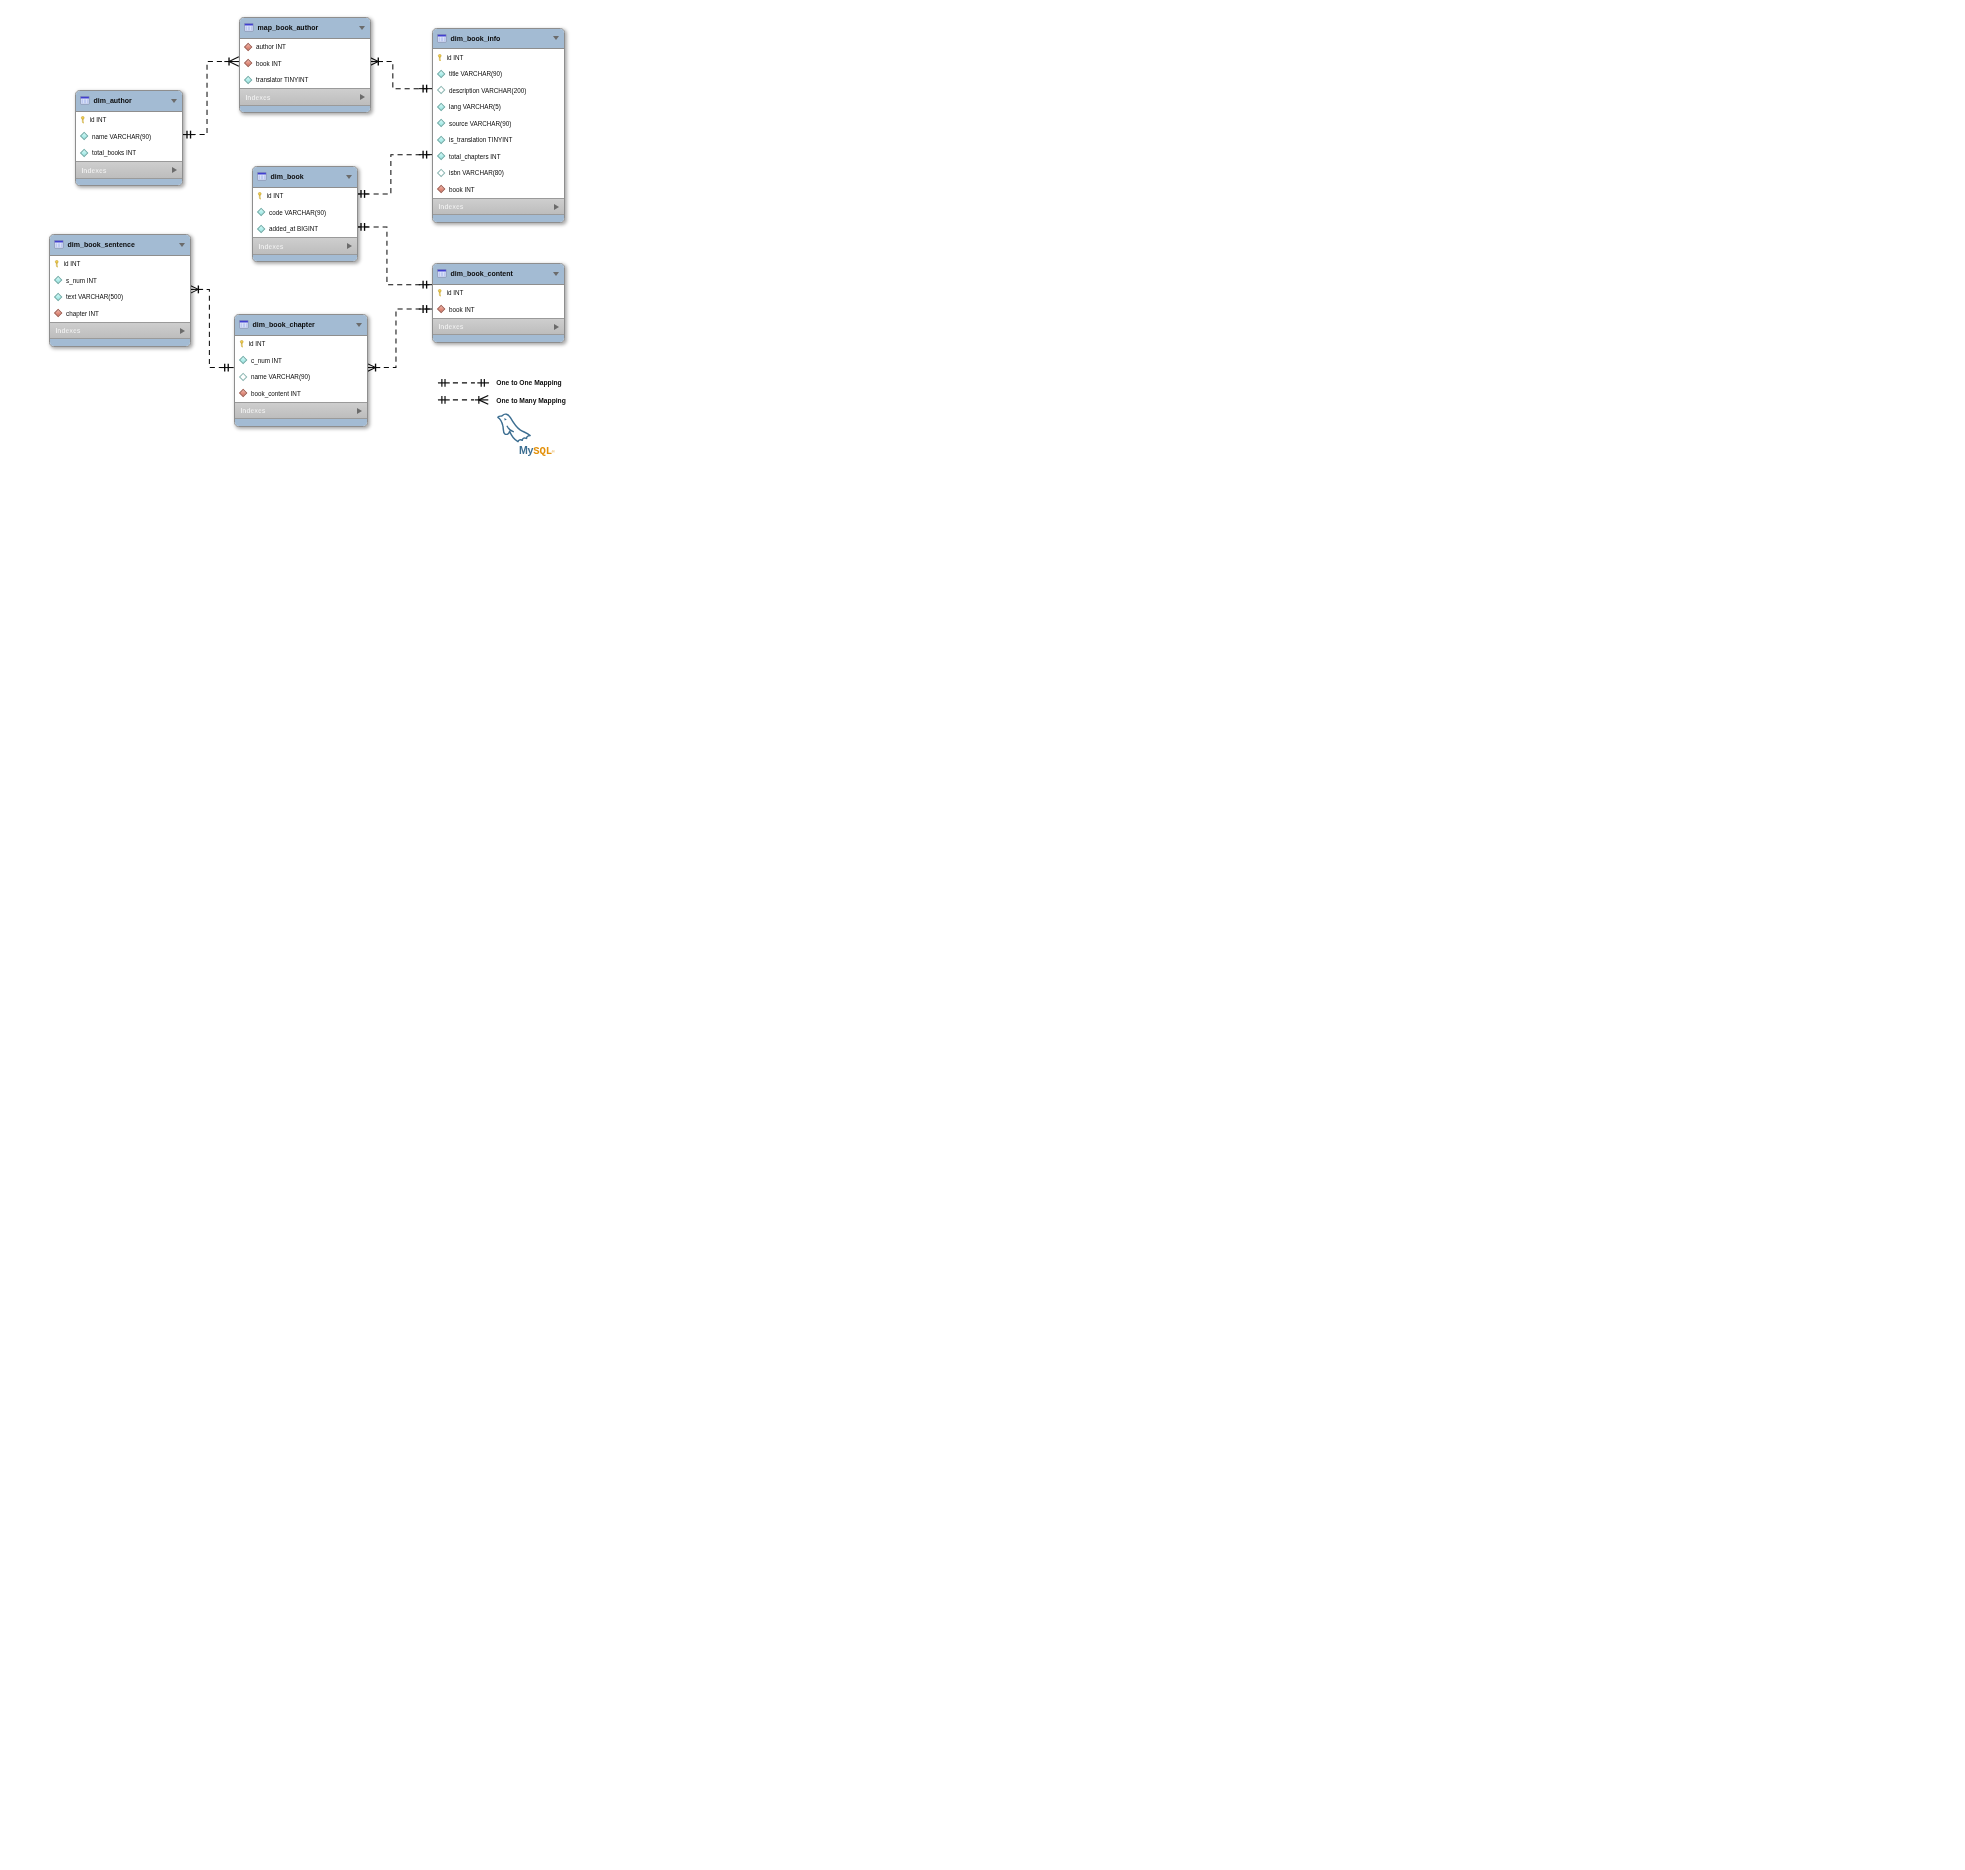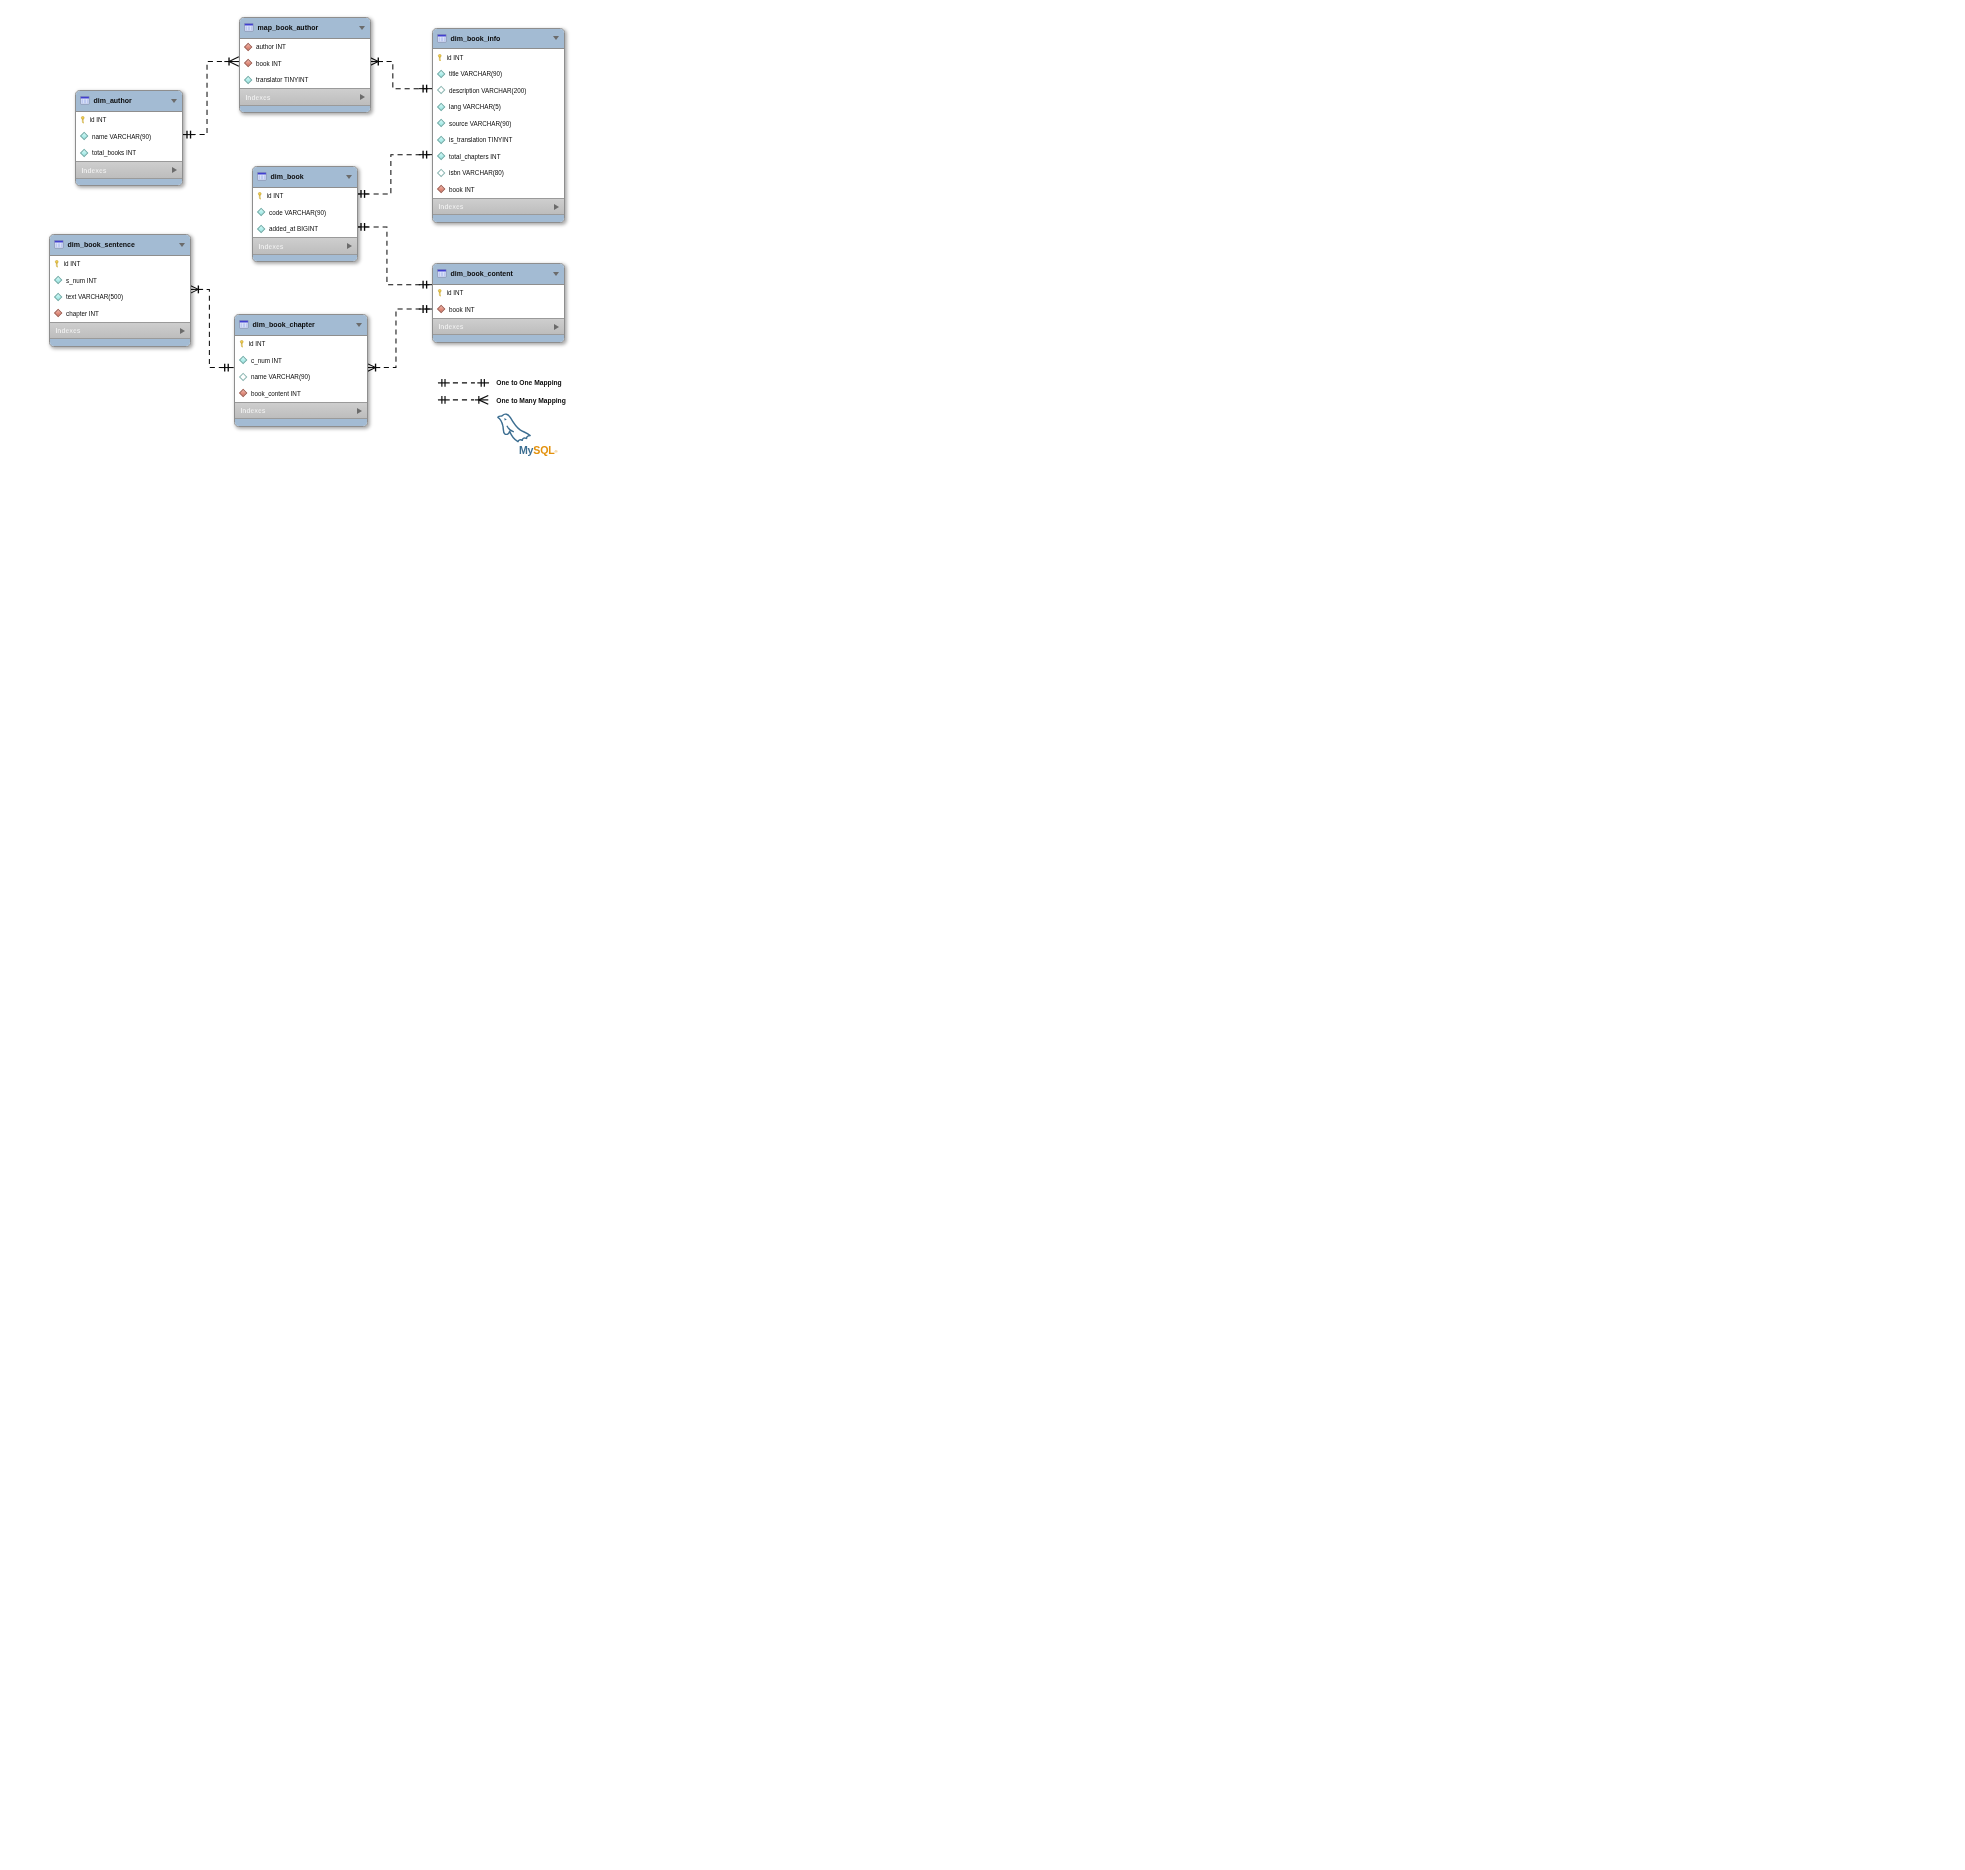--- a/index.html
+++ b/index.html
@@ -41,21 +41,21 @@
   .tblicon{flex:0 0 auto;}
   
   #legend{position:absolute;left:437px;top:377px;z-index:2;}
   .legrow{display:flex;align-items:center;height:11.8px;margin-bottom:5.5px;}
   .legrow .leglbl{font-size:6.7px;font-weight:bold;color:#0a0a0a;margin-left:6.3px;white-space:nowrap;}
   
   #logo{position:absolute;left:479px;top:413px;width:59px;z-index:2;text-align:center;}
   #logo .mark{margin-left:10.2px;}
   #logo .wordmark{font-size:10.6px;font-weight:bold;letter-spacing:-0.2px;line-height:7px;}
   #logo .my{color:#3c6e91;margin-left:40px;}
-  #logo .sql{color:#e3910c;}
+  #logo .sql{color:#e3910c;font-family:Liberation Mono, monospace;}
   #logo .reg{font-size:4.3px;color:#e3910c;vertical-align:0.8px;font-weight:normal;}
 </style>
 </head>
 <body>
 
 <div id="canvas">
   <svg id="connectors" width="625" height="468" viewBox="0 0 1591 1190">
       <g>
         <path d="M462,342 H527 V156 H608" fill="none" stroke="#0a0a0a" stroke-width="2.6" stroke-dasharray="13 10"></path>
         <line x1="462" y1="342" x2="496" y2="342" stroke="#0a0a0a" stroke-width="2.6"></line>

